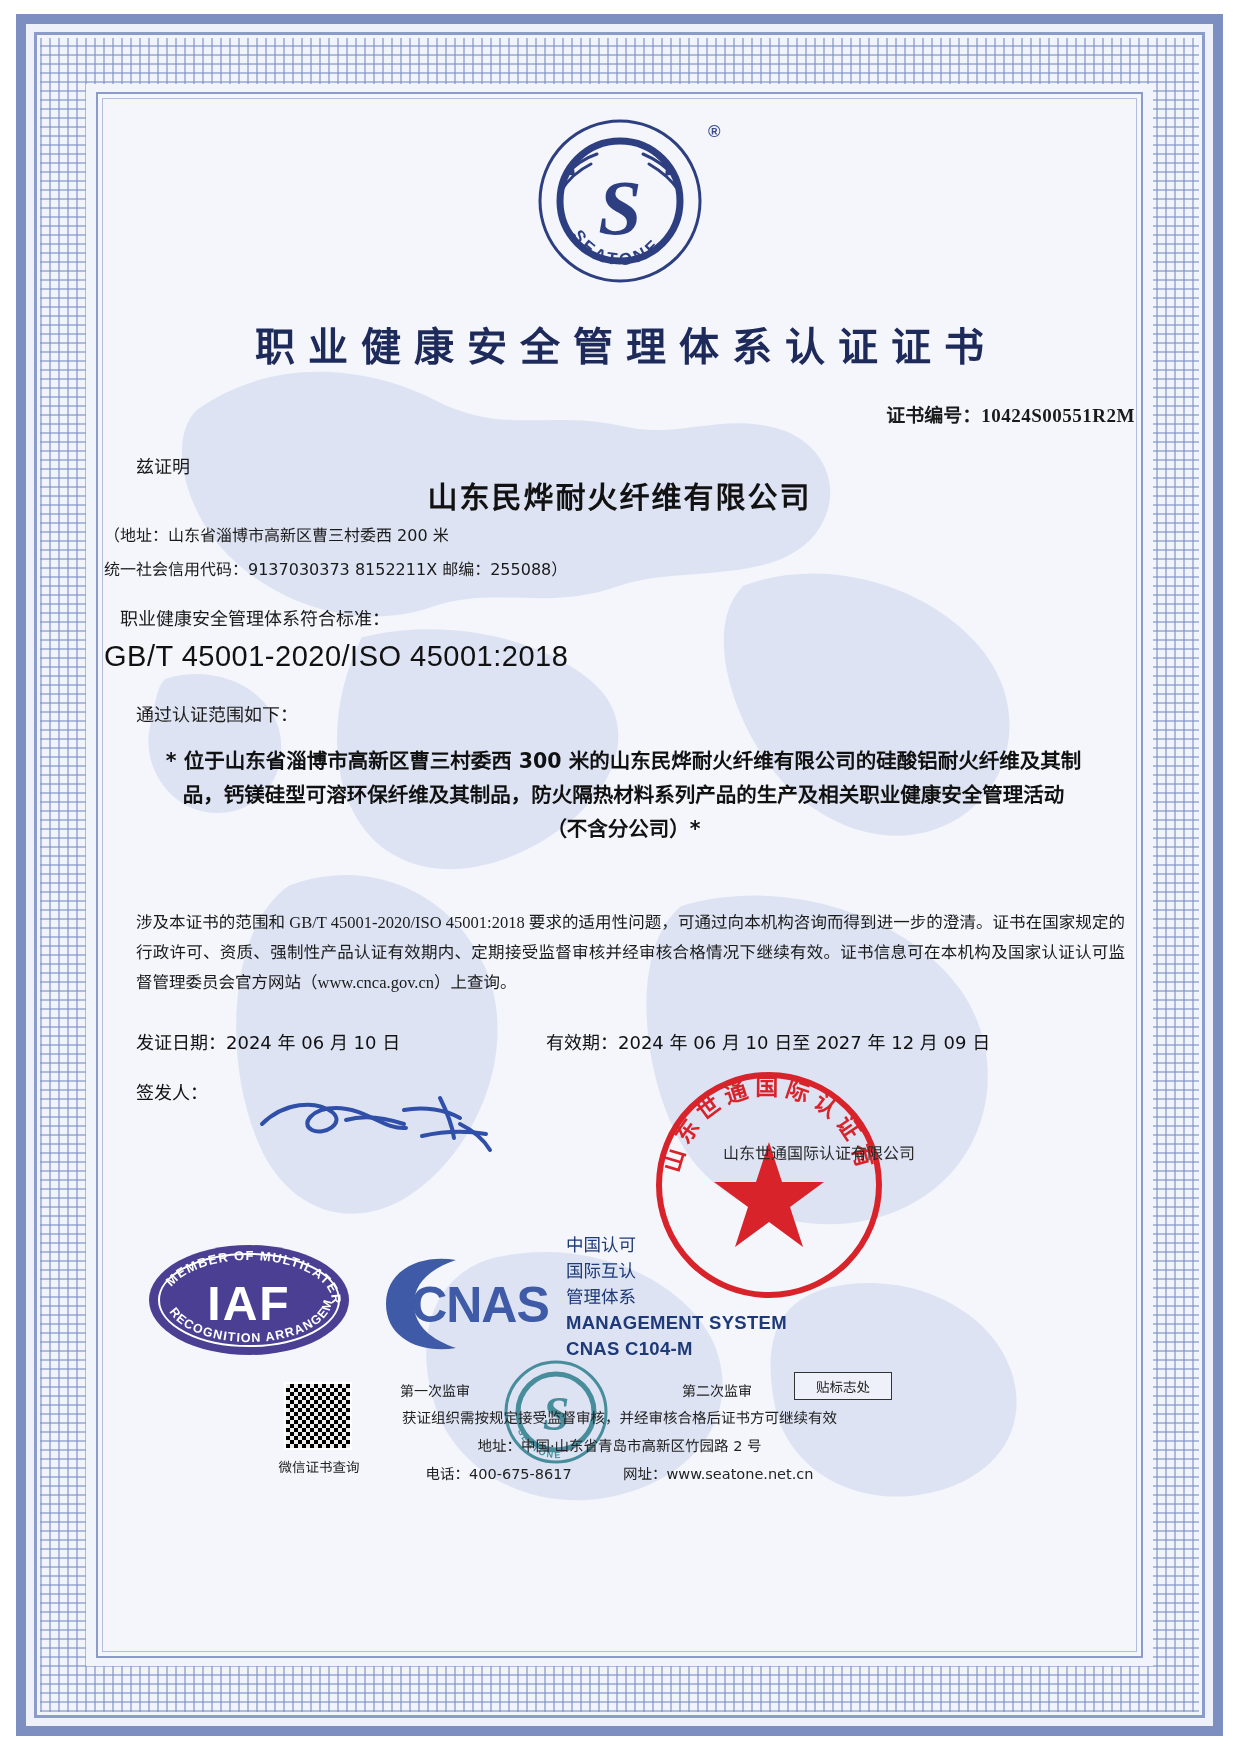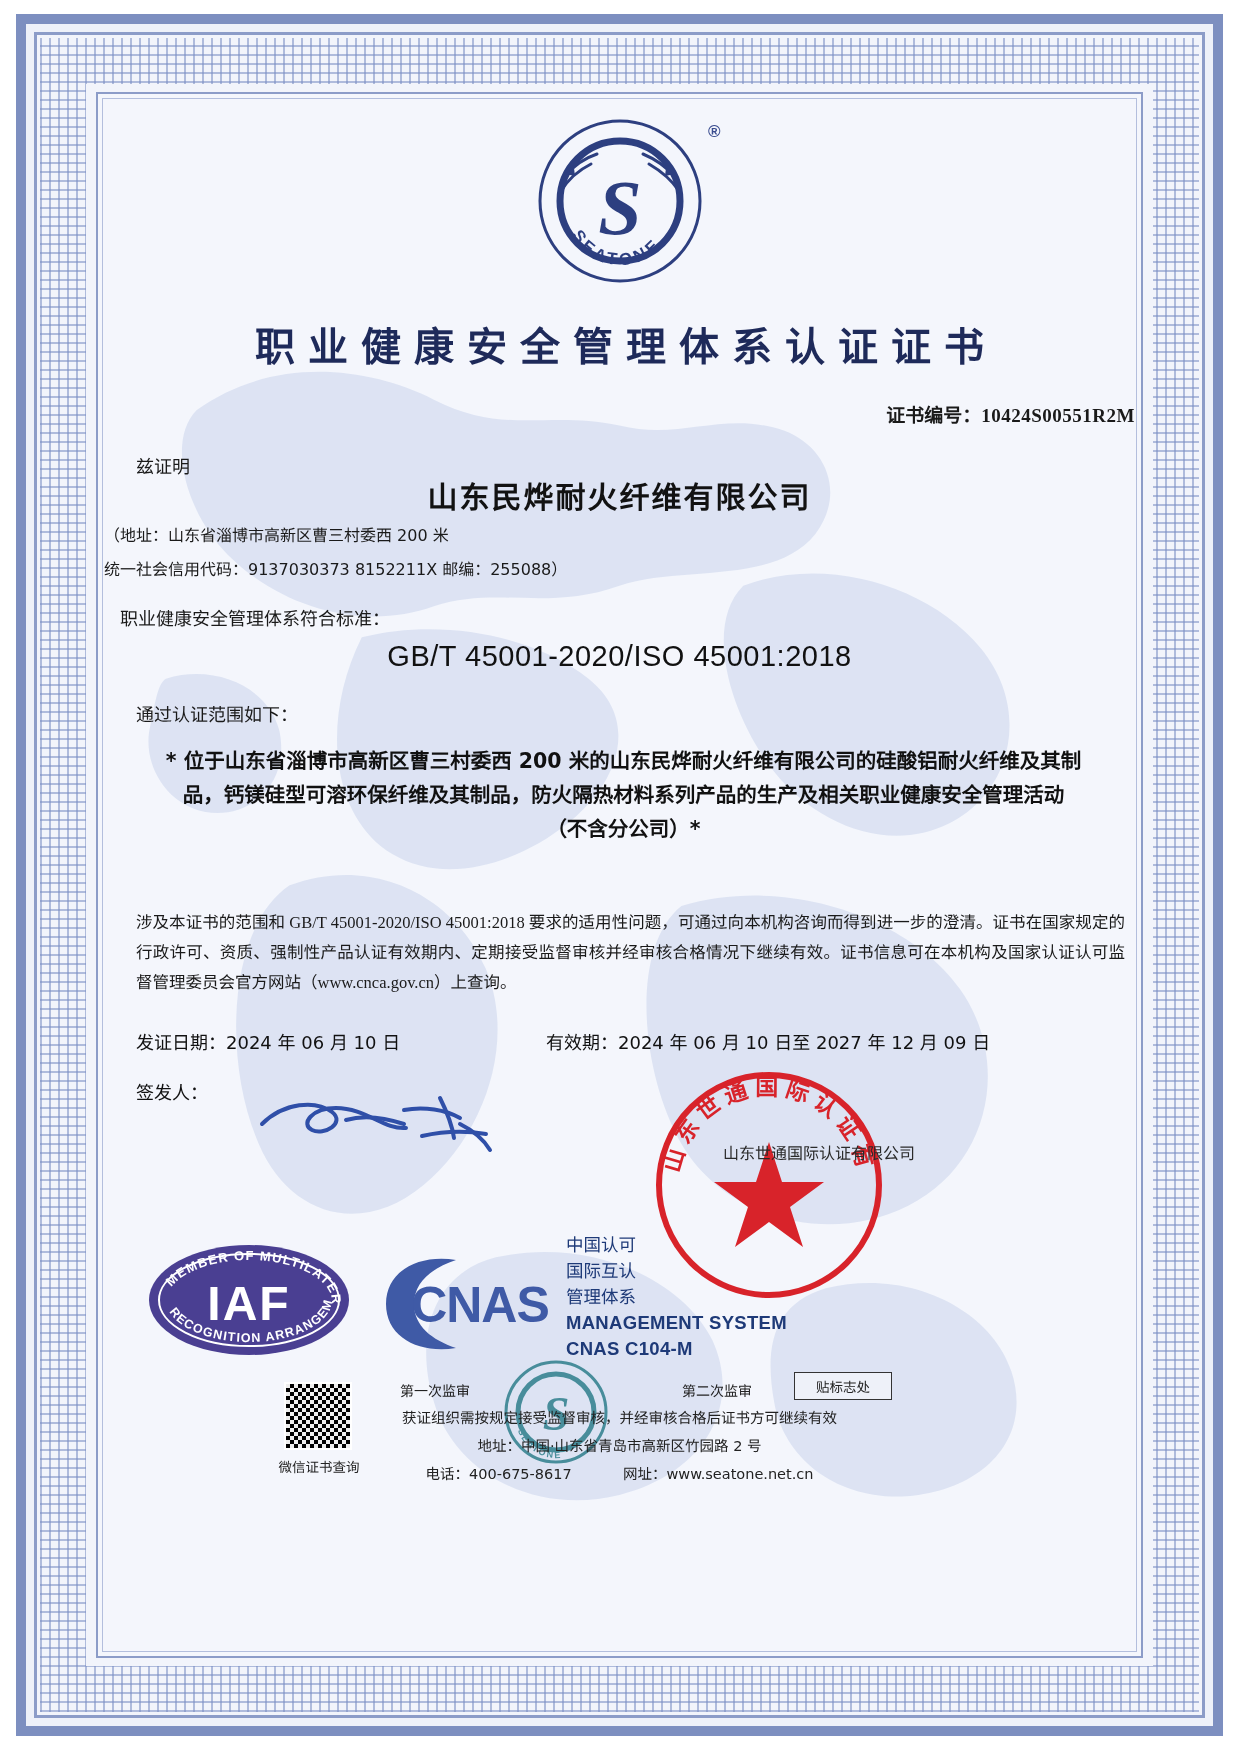--- a/index.html
+++ b/index.html
@@ -152,21 +152,21 @@
   .std-label {
     position: absolute;
     left: 16px; top: 504px;
     font-size: 18px;
     color: #1a1a1a;
     font-family: Liberation Mono, monospace;
   }
   .std-value {
     position: absolute;
     left: 0; right: 0; top: 540px;
-    text-align: center;
+    text-align: left;
     font-size: 29px;
     color: #111;
     font-family: "Liberation Sans", sans-serif;
     letter-spacing: .5px;
   }
 
   .scope-label {
     position: absolute;
     left: 32px; top: 600px;
     font-size: 18px;
@@ -396,21 +396,21 @@
     <div class="hereby">兹证明</div>
     <div class="company">山东民烨耐火纤维有限公司</div>
 
     <div class="addr-line addr-1">（地址：山东省淄博市高新区曹三村委西 200 米</div>
     <div class="addr-line addr-2">统一社会信用代码：9137030373 8152211X 邮编：255088）</div>
 
     <div class="std-label">职业健康安全管理体系符合标准：</div>
     <div class="std-value">GB/T 45001-2020/ISO 45001:2018</div>
 
     <div class="scope-label">通过认证范围如下：</div>
-    <div class="scope-body">* 位于山东省淄博市高新区曹三村委西 200 米的山东民烨耐火纤维有限公司的硅酸铝耐火纤维及其制品，钙镁硅型可溶环保纤维及其制品，防火隔热材料系列产品的生产及相关职业健康安全管理活动（不含分公司）*</div>
+    <div class="scope-body">* 位于山东省淄博市高新区曹三村委西 300 米的山东民烨耐火纤维有限公司的硅酸铝耐火纤维及其制品，钙镁硅型可溶环保纤维及其制品，防火隔热材料系列产品的生产及相关职业健康安全管理活动（不含分公司）*</div>
 
     <div class="note">涉及本证书的范围和 GB/T 45001-2020/ISO 45001:2018 要求的适用性问题，可通过向本机构咨询而得到进一步的澄清。证书在国家规定的行政许可、资质、强制性产品认证有效期内、定期接受监督审核并经审核合格情况下继续有效。证书信息可在本机构及国家认证认可监督管理委员会官方网站（www.cnca.gov.cn）上查询。</div>
 
     <div class="dates">
       <div class="issue">
         <span>发证日期：</span><span>2024 年 06 月 10 日</span>
       </div>
       <div class="valid">
         <span>有效期：</span><span>2024 年 06 月 10 日至 2027 年 12 月 09 日</span>
       </div>

